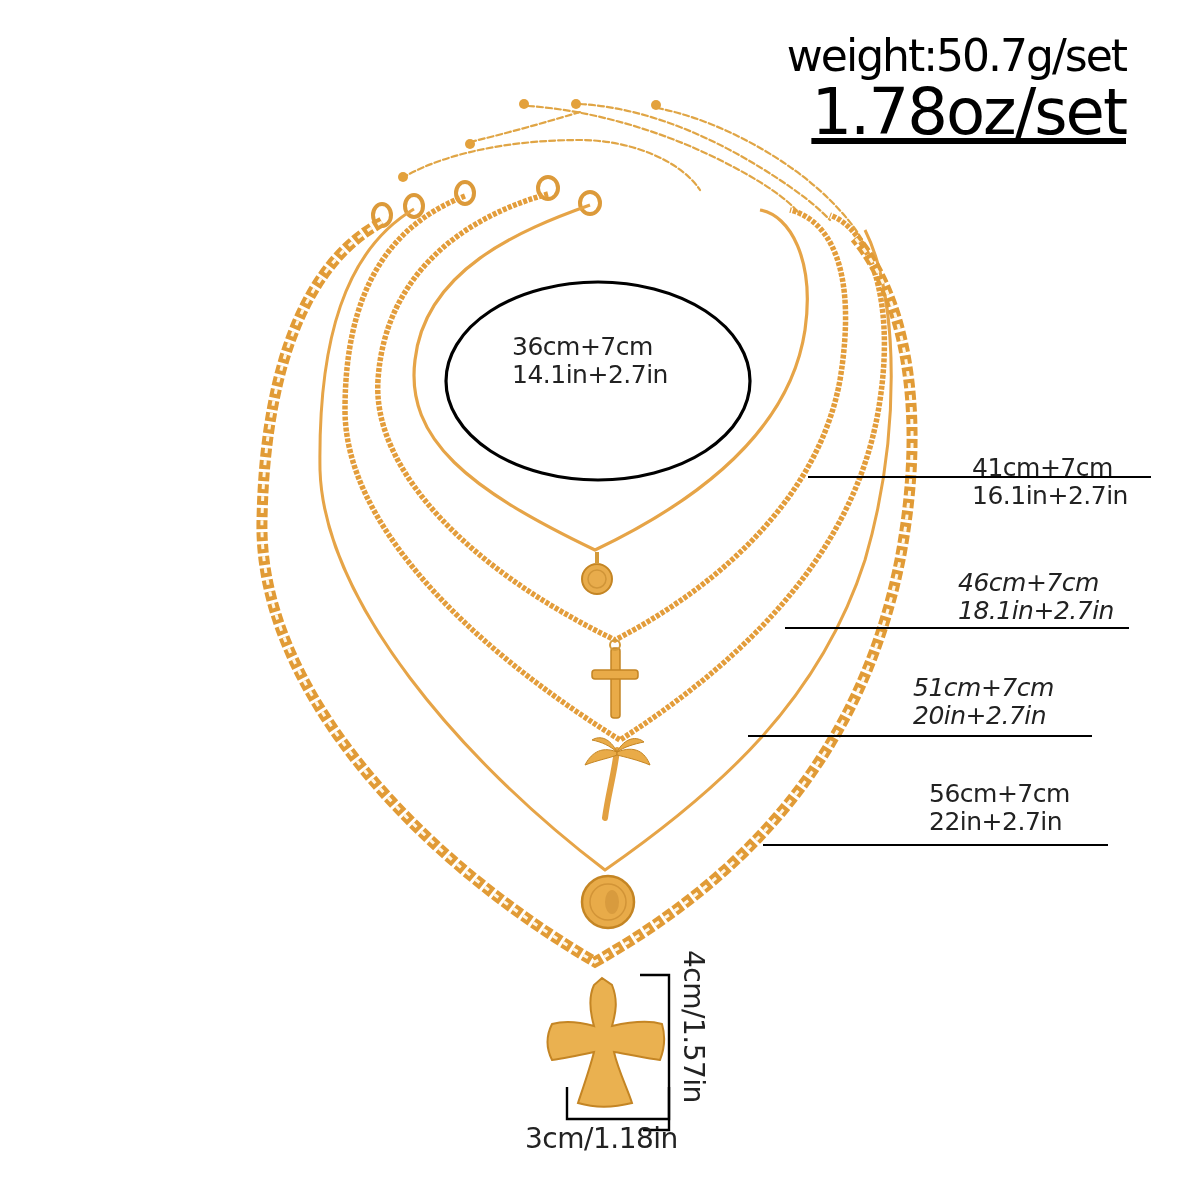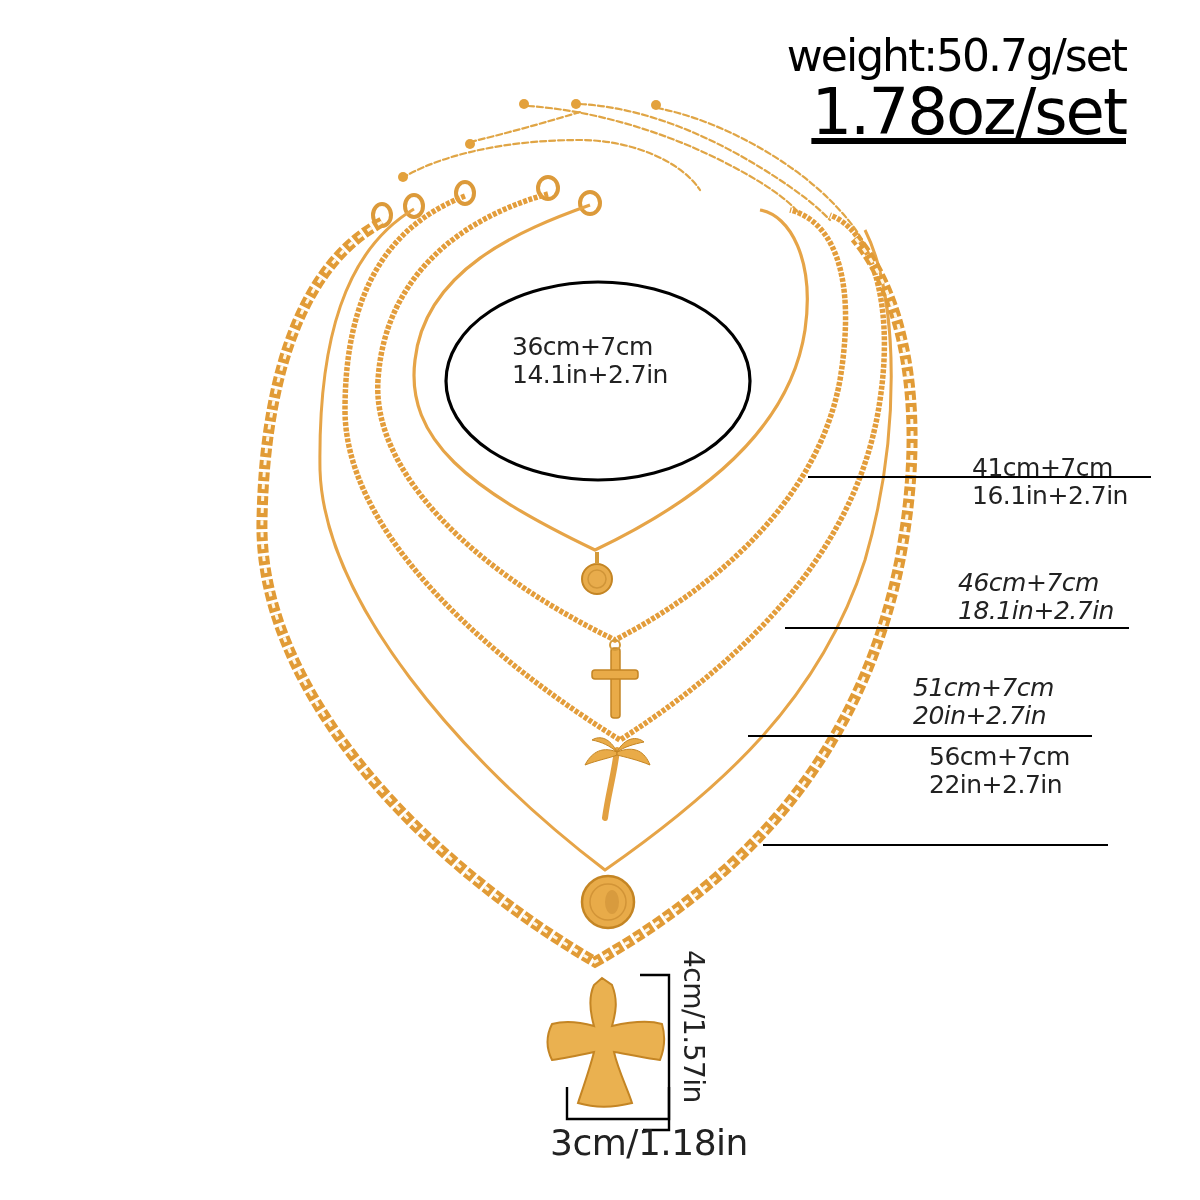--- a/index.html
+++ b/index.html
@@ -10,21 +10,21 @@
             font-family: "DejaVu Sans", sans-serif; color: #000; line-height: 56px; }
   .weight .w1 { font-size: 44px; letter-spacing: -2px; display: block; }
   .weight .w2 { font-size: 64px; letter-spacing: -2px; display: block; text-decoration: underline; }
   .label { position: absolute; color: #222; font-family: "DejaVu Sans", sans-serif;
            font-size: 25px; line-height: 28px; letter-spacing: -0.5px; white-space: nowrap; }
   .label span { display: block; }
   .vlabel { position: absolute; left: 668px; top: 950px; width: 200px; height: 40px;
             transform-origin: 0 0; transform: translate(0,0) rotate(90deg);
             font-family: "DejaVu Sans", sans-serif; font-size: 28px; color: #222;
             white-space: nowrap; letter-spacing: -0.5px; }
-  .hlabel { position: absolute; left: 550px; top: 1122px; font-size: 36px; color: #222;
+  .hlabel { position: absolute; left: 525px; top: 1122px; font-size: 28px; color: #222;
             font-family: "DejaVu Sans", sans-serif; white-space: nowrap; letter-spacing: -0.5px; }
 </style>
 </head>
 <body>
 
 <svg class="product" viewBox="0 0 1200 1200" xmlns="http://www.w3.org/2000/svg">
   <defs>
     <pattern id="curbBig" patternUnits="userSpaceOnUse" width="14" height="14">
       <rect width="14" height="14" fill="none"></rect>
     </pattern>
@@ -118,19 +118,19 @@
 <div class="label" style="left:958px; top:569px;font-style:italic;">
   <span>46cm+7cm</span>
   <span>18.1in+2.7in</span>
 </div>
 
 <div class="label" style="left:913px; top:674px;font-style:italic;">
   <span>51cm+7cm</span>
   <span>20in+2.7in</span>
 </div>
 
-<div class="label" style="left:929px; top:743px;">
+<div class="label" style="left:929px; top:780px;">
   <span>56cm+7cm</span>
   <span>22in+2.7in</span>
 </div>
 
 <div class="vlabel" style="left:710px; top:950px;">4cm/1.57in</div>
 <div class="hlabel">3cm/1.18in</div>
 
 </body></html>

